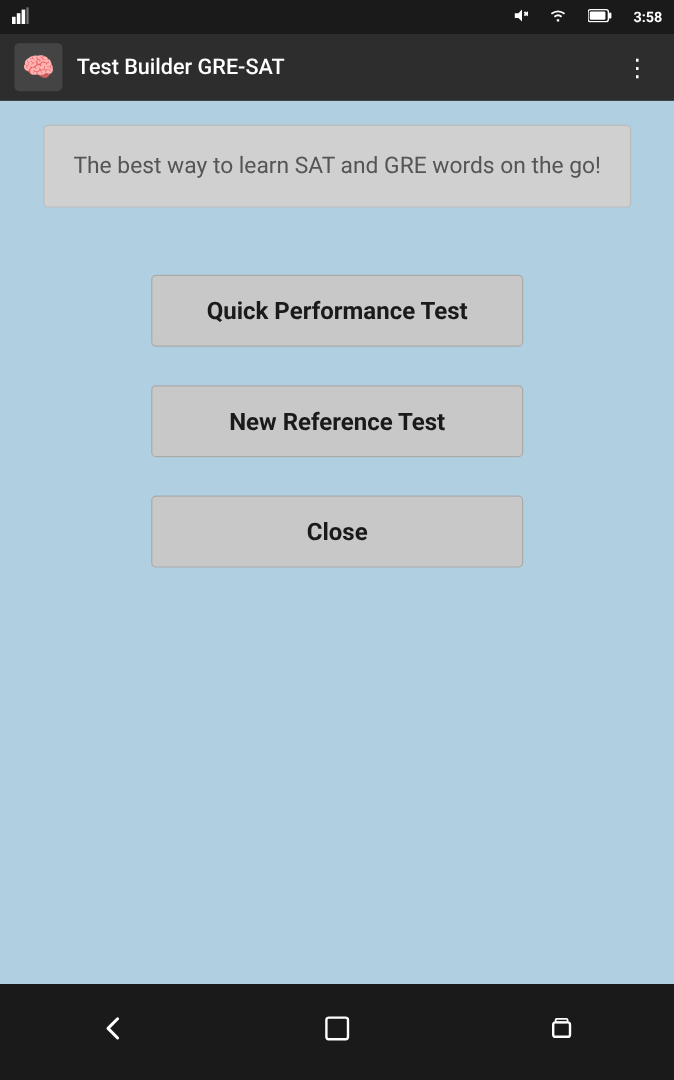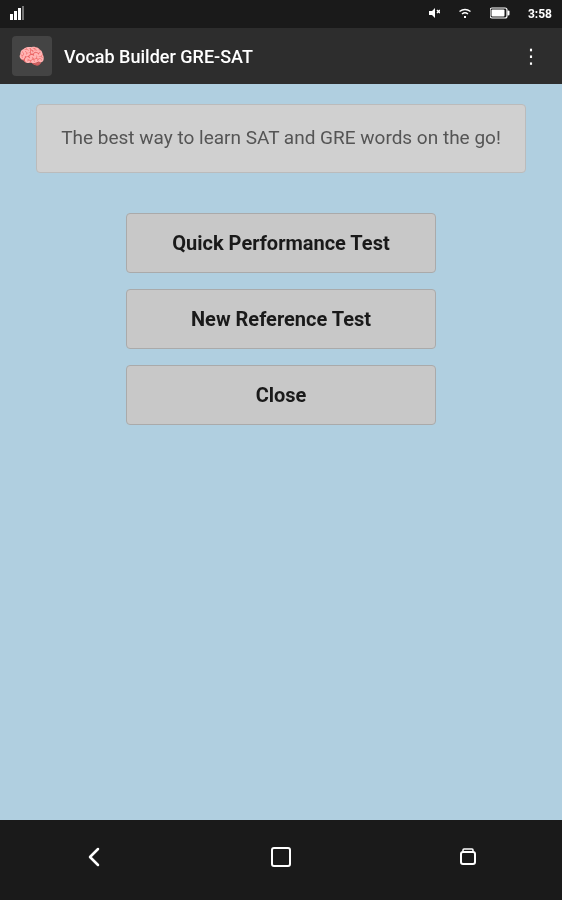--- a/index.html
+++ b/index.html
@@ -93,21 +93,21 @@
 
     
     .main-content {
       width: 562px;
       height: 736px;
       background: #b0cfe0;
       display: flex;
       flex-direction: column;
       align-items: center;
       padding: 20px 16px;
-      gap: 0;
+      gap: 16px;
     }
 
     
     .banner {
       width: 490px;
       background: #d0d0d0;
       border: 1px solid #bbb;
       border-radius: 4px;
       padding: 20px 24px;
       text-align: center;
@@ -201,21 +201,21 @@
       </svg>
     </span>
     <span class="status-time">3:58</span>
   </div>
 </div>
 
 <div class="toolbar">
   <div class="app-icon">
     <span class="app-icon-brain">🧠</span>
   </div>
-  <span class="toolbar-title">Vocab Builder GRE-SAT</span>
+  <span class="toolbar-title">Test Builder GRE-SAT</span>
   <span class="toolbar-menu">⋮</span>
 </div>
 
 <div class="main-content">
 
   <div class="banner">
     <span class="banner-text">The best way to learn SAT and GRE words on the go!</span>
   </div>
 
   <div class="menu-button">

